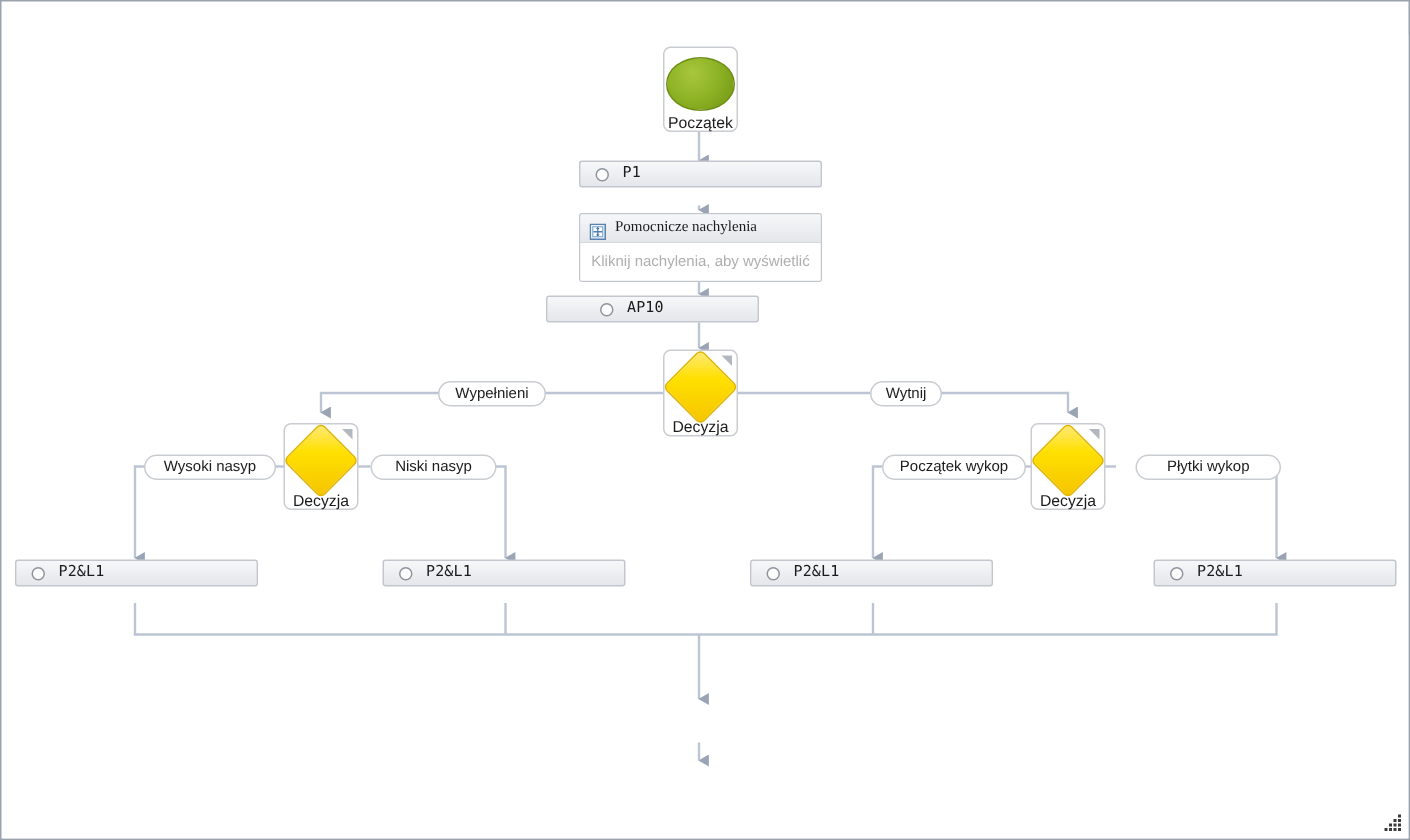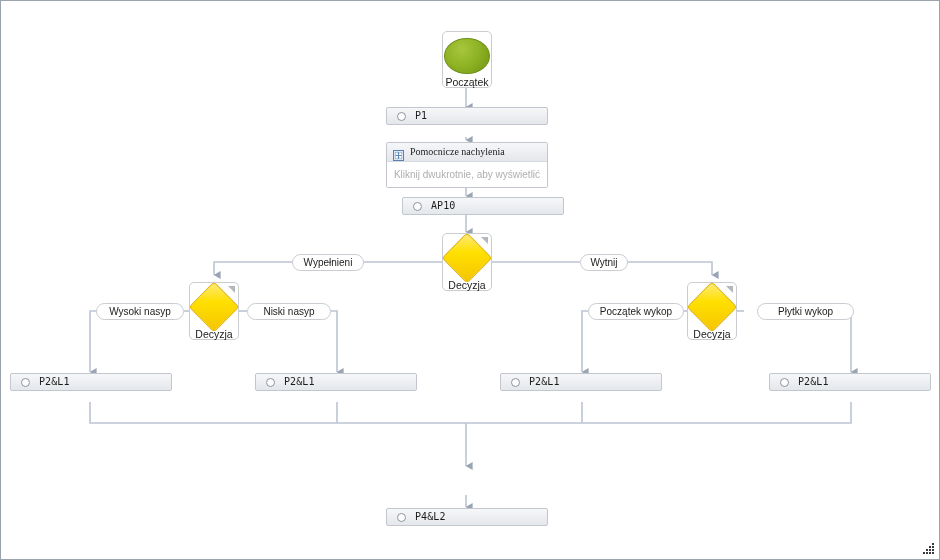--- a/index.html
+++ b/index.html
@@ -206,25 +206,25 @@
           <svg width="11" height="11" viewBox="0 0 11 11">
             <rect x="0.5" y="0.5" width="10" height="10" fill="#e8f0fa" stroke="#5b82ad" stroke-width="1"></rect>
             <rect x="2.2" y="2.2" width="6.6" height="6.6" fill="#ffffff" stroke="#7ba3cc" stroke-width="0.7"></rect>
             <path d="M5.5,2.6 L5.5,8.4 M2.6,5.5 L8.4,5.5" stroke="#4f7fb3" stroke-width="0.9"></path>
             <path d="M4.3,3.6 L5.5,2.4 L6.7,3.6 M4.3,7.4 L5.5,8.6 L6.7,7.4" fill="#3f6fa3"></path>
           </svg>
         </span>
         <span class="sub-title">Pomocnicze nachylenia</span>
       </div>
       <div class="sub-body">
-        <span class="sub-hint">Kliknij dwukrotnie, aby wyświetlić</span>
+        <span class="sub-hint">Kliknij nachylenia, aby wyświetlić</span>
       </div>
     </div>
 
-    <div class="node bar-node" style="left:400px;top:174px;width:162px;">
+    <div class="node bar-node" style="left:362px;top:174px;width:142px;padding-left:25px;">
       <span class="bullet"></span>
       <span class="bar-label">AP10</span>
     </div>
 
     <div class="node shape-node" style="left:440px;top:210px;width:50px;height:58px;">
       <span class="corner-tri"></span>
       <div class="diamond-wrap glyph">
           <div class="diamond"></div>
         </div>
       <div class="caption">Decyzja</div>
@@ -264,24 +264,20 @@
     <div class="node bar-node" style="left:498px;top:350px;width:162px;">
       <span class="bullet"></span>
       <span class="bar-label">P2&amp;L1</span>
     </div>
     <div class="node bar-node" style="left:767px;top:350px;width:162px;">
       <span class="bullet"></span>
       <span class="bar-label">P2&amp;L1</span>
     </div>
 
 
-    <div class="node bar-node" style="left:384px;top:485px;width:162px;">
-      <span class="bullet"></span>
-      <span class="bar-label">P4&amp;L2</span>
-    </div>
 
   </div>
 
   <div id="grip">
     <i style="left:9px;top:0px;"></i>
     <i style="left:9px;top:3px;"></i>
       <i style="left:6px;top:3px;"></i>
     <i style="left:9px;top:6px;"></i>
       <i style="left:6px;top:6px;"></i>
       <i style="left:3px;top:6px;"></i>

